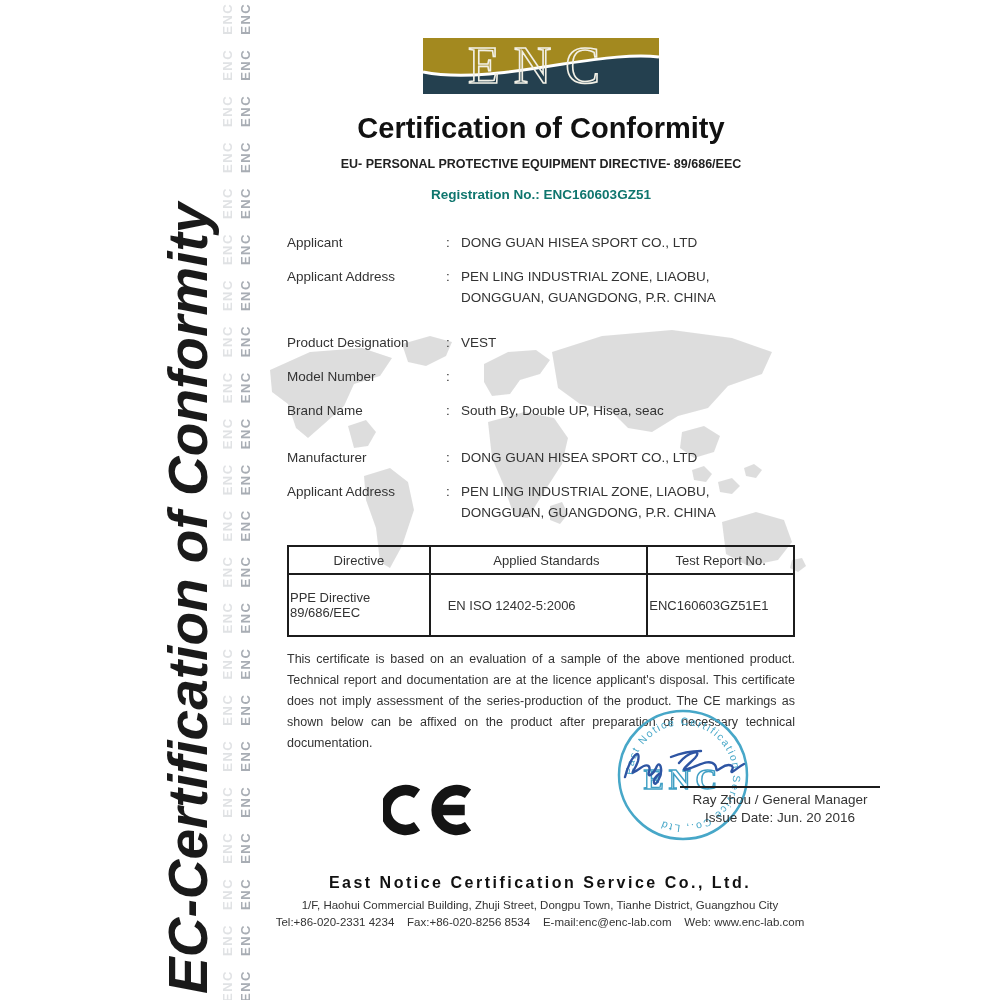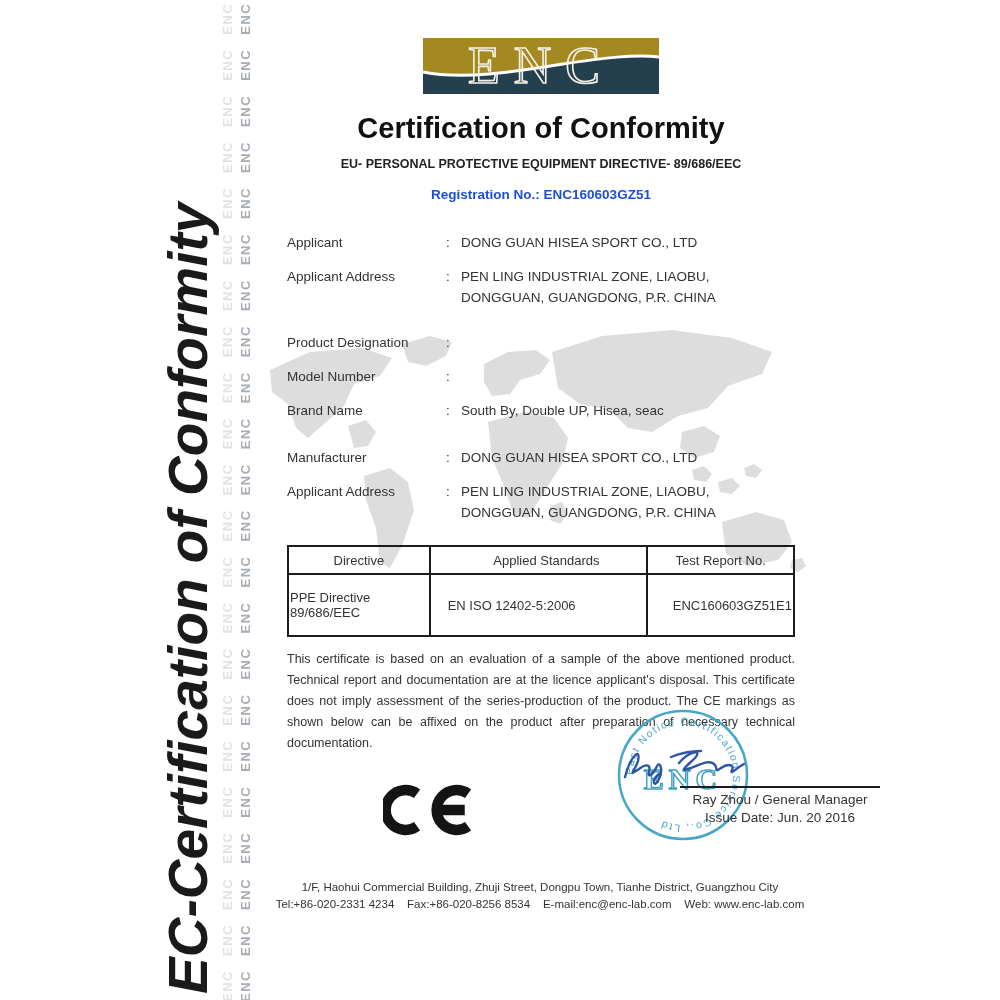--- a/index.html
+++ b/index.html
@@ -22,35 +22,35 @@
   }
   .enc-strip.main{ left:238px; }
   .enc-strip.faint{ left:220px; opacity:0.35; }
   
   .map{ position:absolute; left:252px; top:330px; opacity:0.5; }
   
   .content{ position:absolute; left:287px; top:30px; width:508px; }
   .logo{ display:block; margin:8px auto 0 auto; }
   .doc-title{ text-align:center; font-size:29px; font-weight:bold; color:#111; margin-top:18px; }
   .doc-subtitle{ text-align:center; font-size:12.5px; font-weight:bold; color:#222; margin-top:12px; }
-  .registration{ text-align:center; font-size:13.5px; font-weight:bold; color:#1d4ed8; margin-top:16px; }
+  .registration{ text-align:center; font-size:13.5px; font-weight:bold; color:#0f766e; margin-top:16px; }
   .fields{ margin-top:30px; }
   .field-row{ display:flex; font-size:13.5px; line-height:21px; color:#333; }
   .field-label{ width:148px; flex:0 0 148px; }
   .field-colon{ width:26px; flex:0 0 26px; text-align:center; }
   .field-value{ flex:1; }
   .mb-s{ margin-bottom:13px; } .mb-m{ margin-bottom:24px; } .mb-l{ margin-bottom:26px; }
   .intro{ font-size:12.8px; line-height:17px; text-align:justify; color:#333; margin-top:24px; }
   table.std{ border-collapse:collapse; width:100%; margin-top:22px; }
   table.std th, table.std td{ border:2px solid #1c1c1c; font-weight:normal; font-size:13px; color:#333; }
   table.std th{ height:24px; text-align:center; }
   table.std td{ height:58px; }
   .c1{ width:28%; text-align:left; white-space:pre-line; }
   .c2{ width:43%; text-align:left; padding-left:17px; }
-  .c3{ width:29%; text-align:right; }
+  .c3{ width:29%; text-align:left; }
   .legal{ font-size:12.5px; line-height:21px; text-align:justify; color:#333; margin-top:12px; }
   
   .ce{ position:absolute; left:383px; top:772px; }
   .stamp{ position:absolute; left:611px; top:703px; }
   .stamp .ring-text{ fill:#47a7c8; font-size:10.5px; letter-spacing:1.6px; font-family:"Liberation Sans",sans-serif; }
   .stamp .enc-center{ fill:none; stroke:#3f9fc4; stroke-width:1.4px; font-size:30px; letter-spacing:5px; font-weight:bold; font-family:"Liberation Serif",serif; }
   .sig-block{ position:absolute; left:680px; top:786px; width:200px; text-align:center; }
   .sig-line{ border-top:2px solid #1c1c1c; height:0; margin-bottom:3px; }
   .sig-name, .sig-date{ font-size:13.5px; line-height:18px; color:#333; }
   
@@ -116,20 +116,21 @@
         <span class="field-value">DONG GUAN HISEA SPORT CO., LTD</span>
       </div>
       <div class="field-row mb-m">
         <span class="field-label">Applicant Address</span>
         <span class="field-colon">:</span>
         <span class="field-value">PEN LING INDUSTRIAL ZONE, LIAOBU, DONGGUAN, GUANGDONG, P.R. CHINA</span>
       </div>
       <div class="field-row mb-s">
         <span class="field-label">Product Designation</span>
         <span class="field-colon">:</span>
+        <span class="field-value">VEST</span>
       </div>
       <div class="field-row mb-s">
         <span class="field-label">Model Number</span>
         <span class="field-colon">:</span>
       </div>
       <div class="field-row mb-l">
         <span class="field-label">Brand Name</span>
         <span class="field-colon">:</span>
         <span class="field-value">South By, Double UP, Hisea, seac</span>
       </div>
@@ -191,17 +192,18 @@
     </g>
   </svg>
 
   <div class="sig-block">
     <div class="sig-line"></div>
     <div class="sig-name">Ray Zhou / General Manager</div>
     <div class="sig-date">Issue Date: Jun. 20 2016</div>
   </div>
 
   <div class="footer">
+    <div class="footer-company">East Notice Certification Service Co., Ltd.</div>
     <div class="footer-address">1/F, Haohui Commercial Building, Zhuji Street, Dongpu Town, Tianhe District, Guangzhou City</div>
     <div class="footer-contact">Tel:+86-020-2331 4234    Fax:+86-020-8256 8534    E-mail:enc@enc-lab.com    Web: www.enc-lab.com</div>
   </div>
 
 </div>
 
 </body></html>

